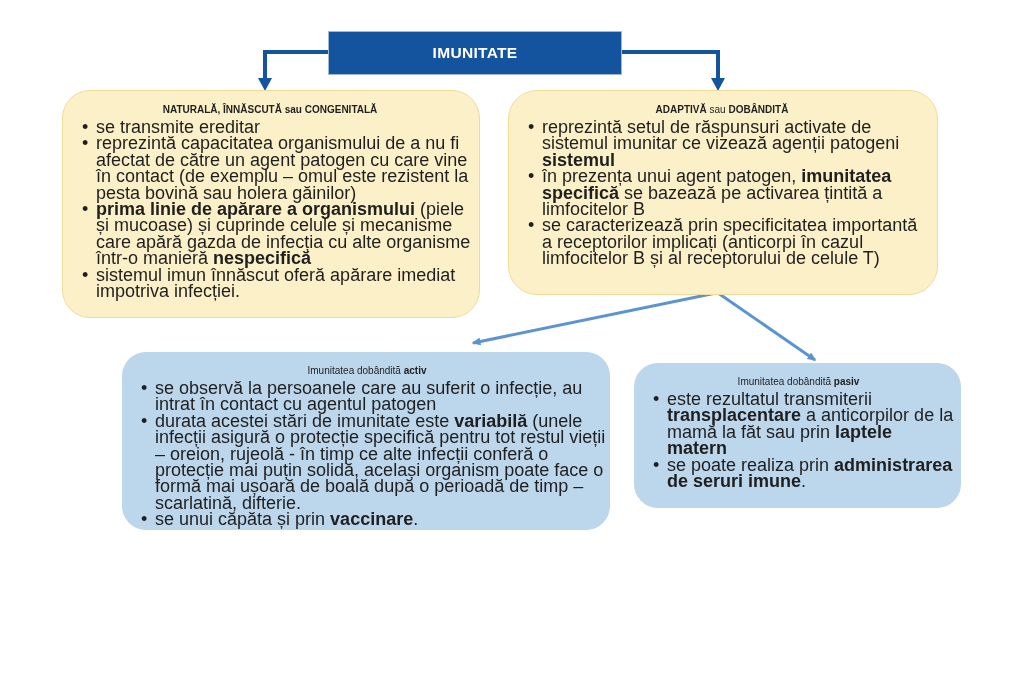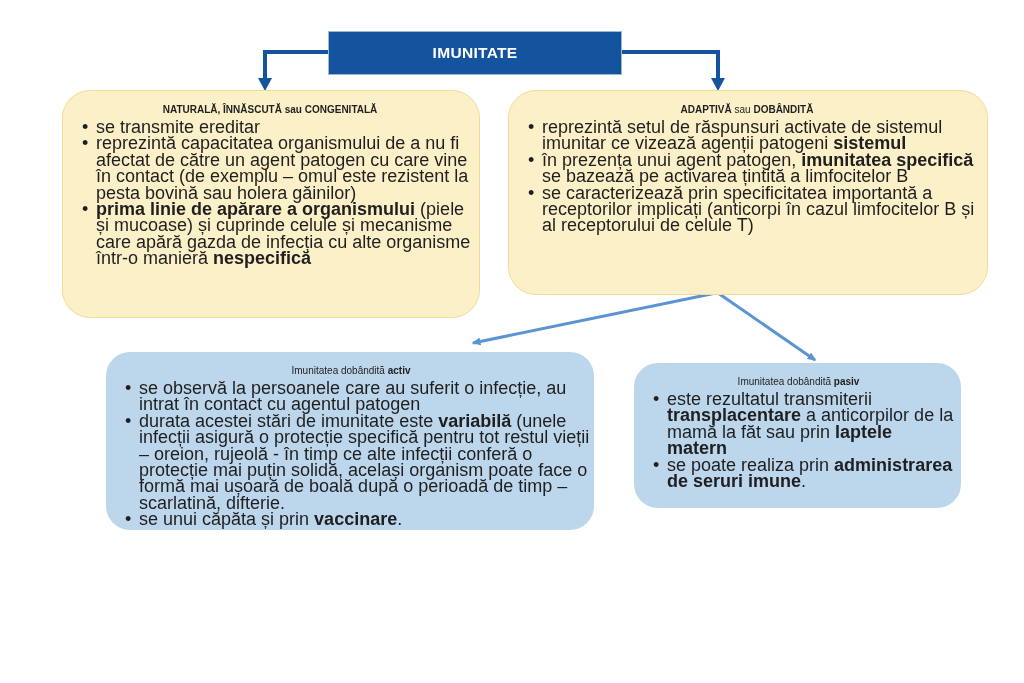--- a/index.html
+++ b/index.html
@@ -16,22 +16,22 @@
   }
   .box{position:absolute;box-sizing:border-box;}
   .yellow{
     background:#FCF0C8;border:1.5px solid #F2DB97;border-radius:28px;
     padding:8px 8px 8px 6px;
   }
   .blue{
     background:#BCD6EC;border-radius:24px;padding:8px 4px 8px 6px;
   }
   #box-natural{left:62px;top:90px;width:418px;height:228px;}
-  #box-adaptive{left:508px;top:90px;width:480px;height:205px;}
-  #box-active{left:106px;top:352px;width:488px;height:178px;}
+  #box-adaptive{left:508px;top:90px;width:430px;height:205px;border-radius:29px;}
+  #box-active{left:122px;top:352px;width:488px;height:178px;}
   #box-passive{left:634px;top:363px;width:327px;height:145px;}
   .box-title{text-align:center;font-size:10px;line-height:17px;margin:2px 0 1px;}
   .bullets{margin:0;padding:0 0 0 27px;list-style:none;font-size:18px;line-height:16.4px;}
   .bullets li{position:relative;}
   .bullets li::before{content:'\2022';position:absolute;left:-14px;}
   .b{font-weight:bold;}
 </style>
 </head>
 <body>
 
@@ -57,20 +57,21 @@
   <div class="header-box">
     <span>IMUNITATE</span>
   </div>
 
   <div class="box yellow" id="box-natural">
     <div class="box-title"><span class="b">NATURALĂ, ÎNNĂSCUTĂ sau  CONGENITALĂ</span></div>
     <ul class="bullets">
         <li><span>se transmite ereditar</span></li>
         <li><span>reprezintă capacitatea organismului de a nu fi afectat de către un agent patogen cu care vine în contact (de exemplu – omul este rezistent la pesta bovină sau holera găinilor)</span></li>
         <li><span class="b">prima linie de apărare a organismului</span><span> (piele și mucoase) și cuprinde celule și mecanisme care apără gazda de infecția cu alte organisme într-o manieră </span><span class="b">nespecifică</span></li>
+        <li><span>sistemul imun înnăscut oferă apărare imediat impotriva infecției.</span></li>
       </ul>
   </div>
 
   <div class="box yellow" id="box-adaptive">
     <div class="box-title"><span class="b">ADAPTIVĂ</span><span> sau </span><span class="b">DOBÂNDITĂ</span></div>
     <ul class="bullets">
         <li><span>reprezintă setul de răspunsuri activate de sistemul imunitar ce vizează agenții patogeni </span><span class="b">sistemul</span></li>
         <li><span>în prezența unui agent patogen, </span><span class="b">imunitatea specifică</span><span> se bazează pe activarea țintită a limfocitelor B</span></li>
         <li><span>se caracterizează prin specificitatea importantă a receptorilor implicați (anticorpi în cazul limfocitelor B și al receptorului de celule T)</span></li>
       </ul>

